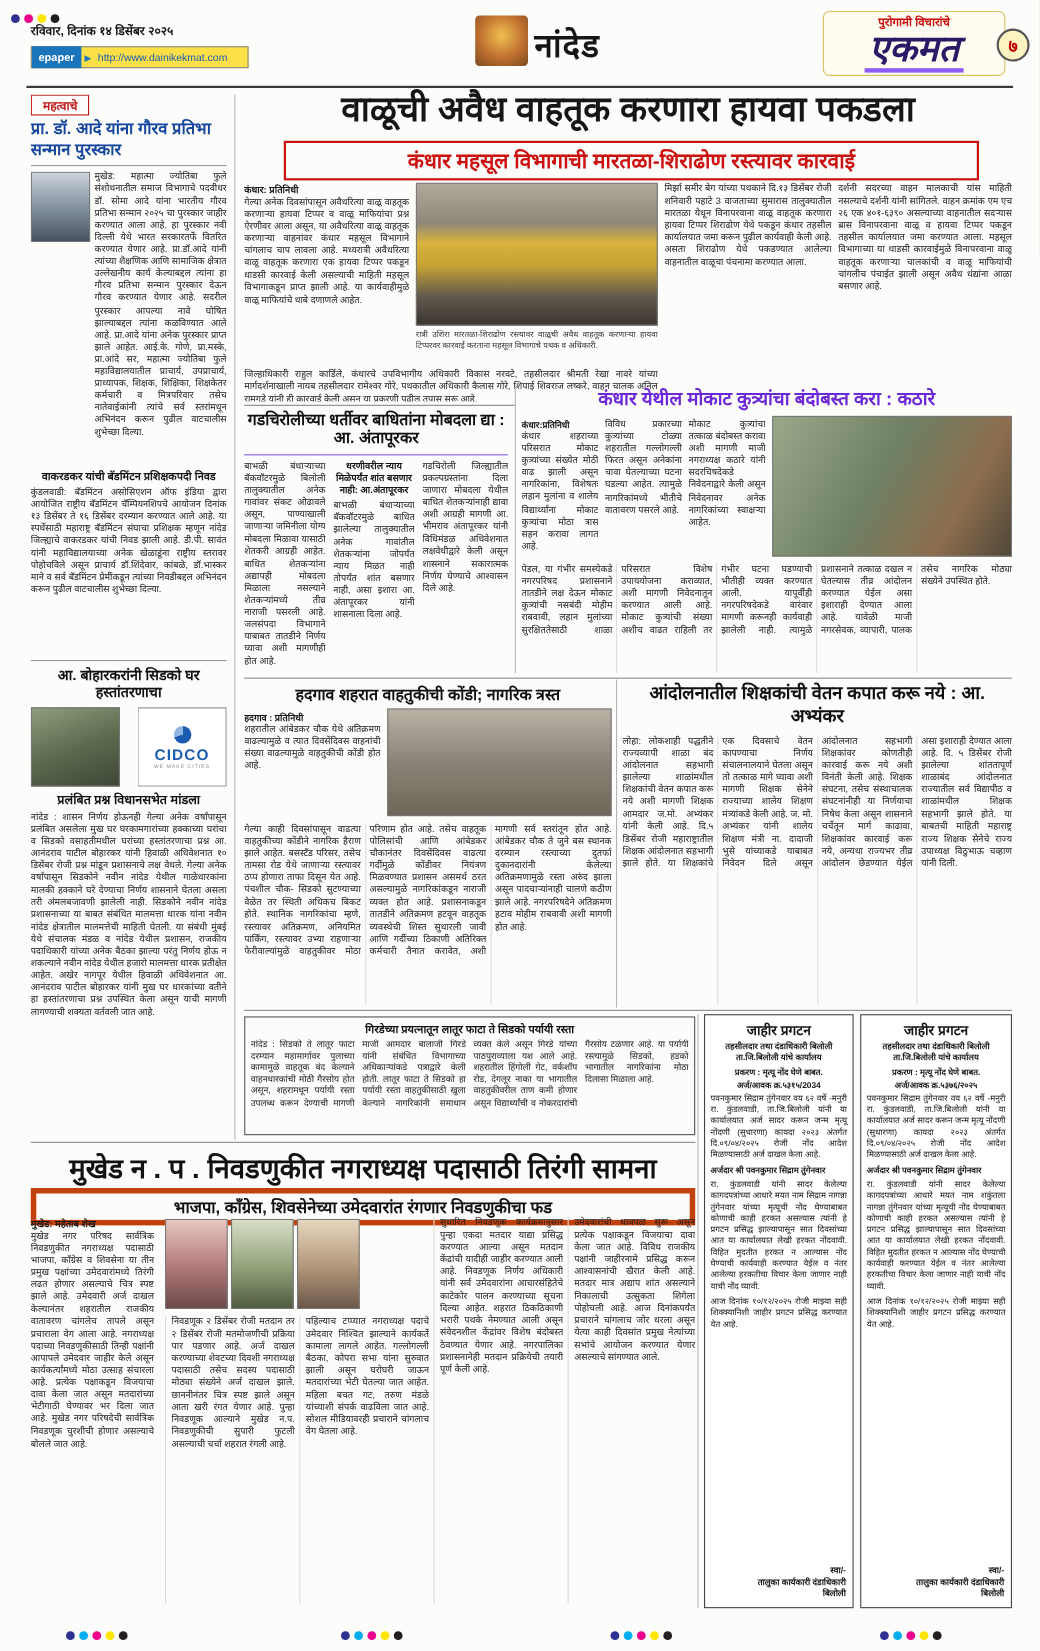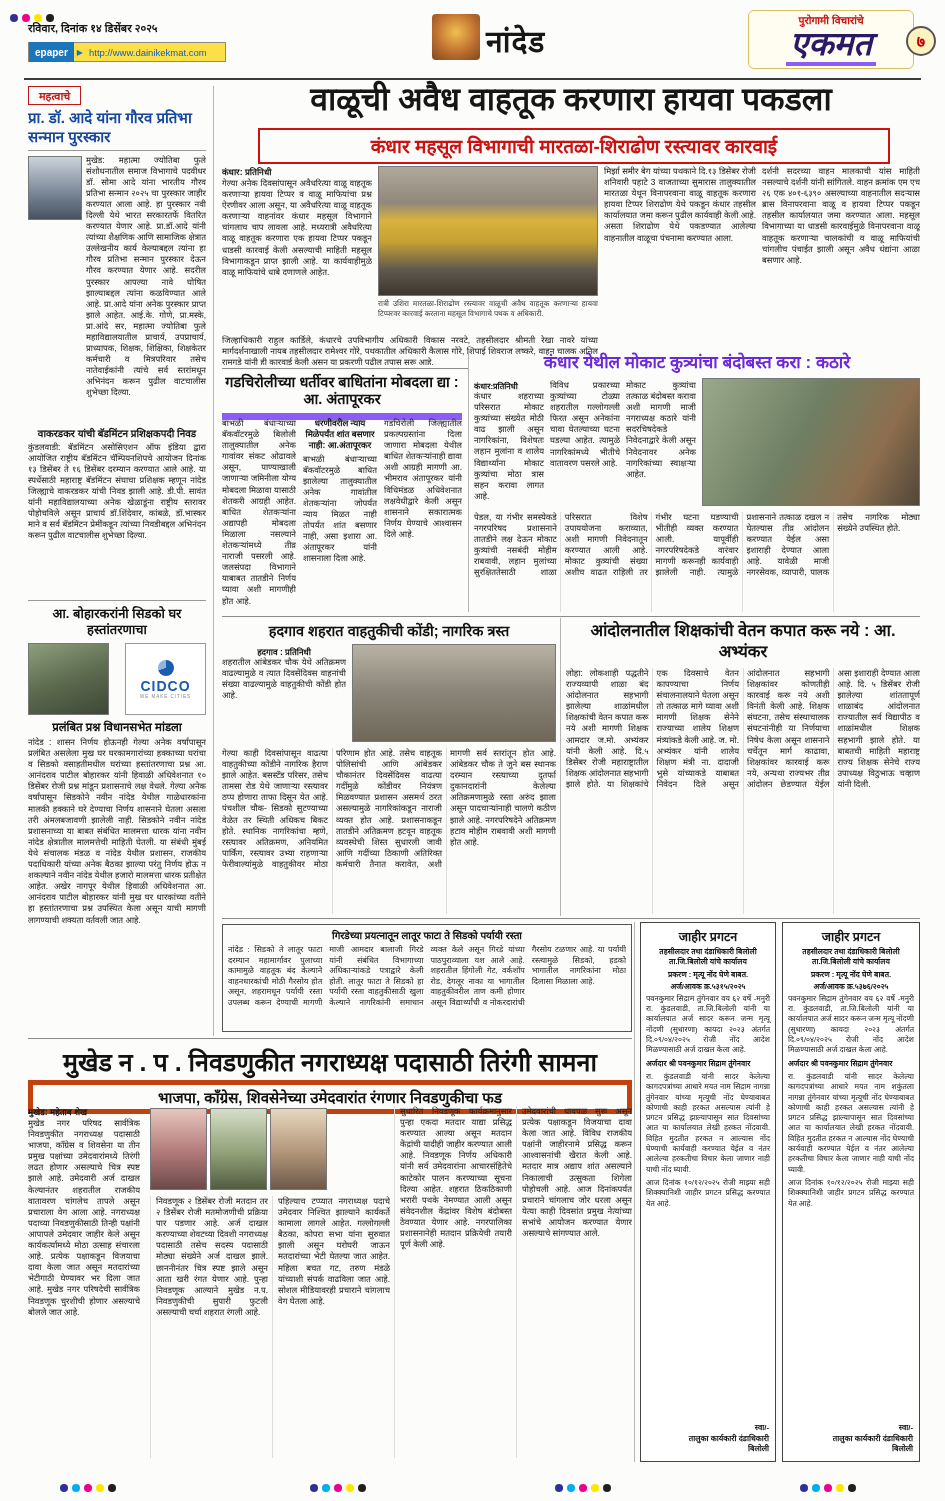--- a/index.html
+++ b/index.html
@@ -98,21 +98,21 @@
     <div class="body" style="height:186px;">गेल्या अनेक दिवसांपासून अवैधरित्या वाळू वाहतूक करणाऱ्या हायवा टिप्पर व वाळू माफियांचा प्रश्न ऐरणीवर आला असून, या अवैधरित्या वाळू वाहतूक करणाऱ्या वाहनांवर कंधार महसूल विभागाने चांगलाच चाप लावला आहे. मध्यरात्री अवैधरित्या वाळू वाहतूक करणारा एक हायवा टिप्पर पकडून धाडसी कारवाई केली असल्याची माहिती महसूल विभागाकडून प्राप्त झाली आहे. या कार्यवाहीमुळे वाळू माफियांचे धाबे दणाणले आहेत.</div>
   </div>
   <div class="abs photo" style="left:378px;top:166px;width:220px;height:130px;background:linear-gradient(180deg,#b0a99c 0%,#8f887b 28%,#d8b23c 42%,#c7a233 58%,#5f584d 80%,#3a352e 100%);"></div>
   <div class="abs body" style="left:378px;top:299px;width:220px;height:32px;font-size:7.4px;color:#333;">रात्री उशिरा मारतळा-शिराढोण रस्त्यावर वाळूची अवैध वाहतूक करणाऱ्या हायवा टिप्परवर कारवाई करताना महसूल विभागाचे पथक व अधिकारी.</div>
   <div class="col body" style="left:604px;top:166px;width:152px;height:196px;">मिर्झा समीर बेग यांच्या पथकाने दि.१३ डिसेंबर रोजी शनिवारी पहाटे 3 वाजताच्या सुमारास तालुक्यातील मारतळा येथून विनापरवाना वाळू वाहतूक करणारा हायवा टिप्पर शिराढोण येथे पकडून कंधार तहसील कार्यालयात जमा करून पुढील कार्यवाही केली आहे. असता शिराढोण येथे पकडण्यात आलेल्या वाहनातील वाळूचा पंचनामा करण्यात आला.</div>
   <div class="col body" style="left:762px;top:166px;width:158px;height:196px;">दर्शनी सदरच्या वाहन मालकाची यांस माहिती नसल्याचे दर्शनी यांनी सांगितले. वाहन क्रमांक एम एच २६ एक ४०१-६३९० असल्याच्या वाहनातील सदऱ्यास ब्रास विनापरवाना वाळू व हायवा टिप्पर पकडून तहसील कार्यालयात जमा करण्यात आला. महसूल विभागाच्या या धाडसी कारवाईमुळे विनापरवाना वाळू वाहतूक करणाऱ्या चालकांची व वाळू माफियांची चांगलीच पंचाईत झाली असून अवैध धंद्यांना आळा बसणार आहे.</div>
   <div class="abs body" style="left:222px;top:335px;width:376px;height:30px;">जिल्हाधिकारी राहुल कार्डिले, कंधारचे उपविभागीय अधिकारी विकास नरवटे, तहसीलदार श्रीमती रेखा नावरे यांच्या मार्गदर्शनाखाली नायब तहसीलदार रामेश्वर गोरे, पथकातील अधिकारी कैलास गोरे, शिपाई शिवराज लष्करे, वाहन चालक अनिल रामगडे यांनी ही कारवाई केली असून या प्रकरणी पुढील तपास सुरू आहे.</div>
 
   <div class="abs rule-h" style="left:222px;top:368px;width:246px;"></div>
 
-  <div class="abs hl center" style="left:222px;top:374px;width:240px;font-size:14.5px;line-height:1.2;border-bottom:7px solid #8b5cf6;padding-bottom:4px;">गडचिरोलीच्या धर्तीवर बाधितांना मोबदला द्या : आ. अंतापूरकर</div>
+  <div class="abs hl center" style="left:222px;top:374px;width:240px;font-size:14.5px;line-height:1.2;border-bottom:1px solid #8b5cf6;padding-bottom:4px;">गडचिरोलीच्या धर्तीवर बाधितांना मोबदला द्या : आ. अंतापूरकर</div>
   <div class="col body" style="left:222px;top:418px;width:74px;height:194px;">बाभळी बंधाऱ्याच्या बॅकवॉटरमुळे बिलोली तालुक्यातील अनेक गावांवर संकट ओढावले असून, पाण्याखाली जाणाऱ्या जमिनीला योग्य मोबदला मिळावा यासाठी शेतकरी आग्रही आहेत. बाधित शेतकऱ्यांना अद्यापही मोबदला मिळाला नसल्याने शेतकऱ्यांमध्ये तीव्र नाराजी पसरली आहे. जलसंपदा विभागाने याबाबत तातडीने निर्णय घ्यावा अशी मागणीही होत आहे.</div>
   <div class="col" style="left:303px;top:418px;width:74px;height:194px;overflow:hidden;">
     <div class="subcolhead">धरणीवरील न्याय मिळेपर्यंत शांत बसणार नाही: आ.अंतापूरकर</div>
     <div class="body">बाभळी बंधाऱ्याच्या बॅकवॉटरमुळे बाधित झालेल्या तालुक्यातील अनेक गावांतील शेतकऱ्यांना जोपर्यंत न्याय मिळत नाही तोपर्यंत शांत बसणार नाही, असा इशारा आ. अंतापूरकर यांनी शासनाला दिला आहे.</div>
   </div>
   <div class="col body" style="left:384px;top:418px;width:78px;height:194px;">गडचिरोली जिल्ह्यातील प्रकल्पग्रस्तांना दिला जाणारा मोबदला येथील बाधित शेतकऱ्यांनाही द्यावा अशी आग्रही मागणी आ. भीमराव अंतापूरकर यांनी विधिमंडळ अधिवेशनात लक्षवेधीद्वारे केली असून शासनाने सकारात्मक निर्णय घेण्याचे आश्वासन दिले आहे.</div>
 
   <div class="abs rule-v" style="left:468px;top:350px;height:262px;"></div>
 
   <div class="abs red-head center" style="left:474px;top:350px;width:446px;font-size:17px;">कंधार येथील मोकाट कुत्र्यांचा बंदोबस्त करा : कठारे</div>
@@ -122,21 +122,21 @@
   </div>
   <div class="col body" style="left:550px;top:380px;width:70px;height:126px;">विविध प्रकारच्या कुत्र्यांच्या टोळ्या शहरातील गल्लोगल्ली फिरत असून अनेकांना चावा घेतल्याच्या घटना घडल्या आहेत. त्यामुळे नागरिकांमध्ये भीतीचे वातावरण पसरले आहे.</div>
   <div class="col body" style="left:626px;top:380px;width:70px;height:126px;">मोकाट कुत्र्यांचा तत्काळ बंदोबस्त करावा अशी मागणी माजी नगराध्यक्ष कठारे यांनी सदरचिषदेकडे निवेदनाद्वारे केली असून निवेदनावर अनेक नागरिकांच्या स्वाक्षऱ्या आहेत.</div>
   <div class="abs photo" style="left:702px;top:378px;width:218px;height:128px;background:linear-gradient(120deg,#9aa98a 0%,#6f7f63 45%,#8d6e4e 75%,#4f4638 100%);"></div>
   <div class="abs body" style="left:474px;top:512px;width:446px;height:100px;column-count:5;column-gap:8px;column-rule:1px solid #ddd;">पेडल, या गंभीर समस्येकडे नगरपरिषद प्रशासनाने तातडीने लक्ष देऊन मोकाट कुत्र्यांची नसबंदी मोहीम राबवावी, लहान मुलांच्या सुरक्षिततेसाठी शाळा परिसरात विशेष उपाययोजना कराव्यात, अशी मागणी निवेदनातून करण्यात आली आहे. मोकाट कुत्र्यांची संख्या अशीच वाढत राहिली तर गंभीर घटना घडण्याची भीतीही व्यक्त करण्यात आली. यापूर्वीही नगरपरिषदेकडे वारंवार मागणी करूनही कार्यवाही झालेली नाही. त्यामुळे प्रशासनाने तत्काळ दखल न घेतल्यास तीव्र आंदोलन करण्यात येईल असा इशाराही देण्यात आला आहे. यावेळी माजी नगरसेवक, व्यापारी, पालक तसेच नागरिक मोठ्या संख्येने उपस्थित होते.</div>
 
   <div class="abs rule-h" style="left:222px;top:616px;width:698px;"></div>
 
   <div class="abs hl center" style="left:222px;top:620px;width:334px;font-size:14.5px;">हदगाव शहरात वाहतुकीची कोंडी; नागरिक त्रस्त</div>
   <div class="col" style="left:222px;top:646px;width:124px;height:96px;overflow:hidden;">
-    <div class="dateline" style="font-size:8.4px;text-align:center;">हदगाव : प्रतिनिधी</div>
+    <div class="dateline" style="font-size:8.4px;">हदगाव : प्रतिनिधी</div>
     <div class="body">शहरातील आंबेडकर चौक येथे अतिक्रमण वाढल्यामुळे व त्यात दिवसेंदिवस वाहनांची संख्या वाढल्यामुळे वाहतुकीची कोंडी होत आहे.</div>
   </div>
   <div class="abs photo" style="left:352px;top:644px;width:204px;height:98px;background:linear-gradient(180deg,#b9b3a6 0%,#8a8478 50%,#6e6758 100%);"></div>
   <div class="abs body" style="left:222px;top:748px;width:334px;height:166px;column-count:3;column-gap:8px;column-rule:1px solid #ddd;">गेल्या काही दिवसांपासून वाढत्या वाहतुकीच्या कोंडीने नागरिक हैराण झाले आहेत. बसस्टँड परिसर, तसेच तामसा रोड येथे जाणाऱ्या रस्त्यावर ठप्प होणारा ताफा दिसून येत आहे. पंचशील चौक- सिडको सुटण्याच्या वेळेत तर स्थिती अधिकच बिकट होते. स्थानिक नागरिकांचा म्हणे, रस्त्यावर अतिक्रमण, अनियमित पार्किंग, रस्त्यावर उभ्या राहणाऱ्या फेरीवाल्यांमुळे वाहतुकीवर मोठा परिणाम होत आहे. तसेच वाहतूक पोलिसांची आणि आंबेडकर चौकानंतर दिवसेंदिवस वाढत्या गर्दीमुळे कोंडीवर नियंत्रण मिळवण्यात प्रशासन असमर्थ ठरत असल्यामुळे नागरिकांकडून नाराजी व्यक्त होत आहे. प्रशासनाकडून तातडीने अतिक्रमण हटवून वाहतूक व्यवस्थेची शिस्त सुधारली जावी आणि गर्दीच्या ठिकाणी अतिरिक्त कर्मचारी तैनात करावेत, अशी मागणी सर्व स्तरांतून होत आहे. आंबेडकर चौक ते जुने बस स्थानक दरम्यान रस्त्याच्या दुतर्फा दुकानदारांनी केलेल्या अतिक्रमणामुळे रस्ता अरुंद झाला असून पादचाऱ्यांनाही चालणे कठीण झाले आहे. नगरपरिषदेने अतिक्रमण हटाव मोहीम राबवावी अशी मागणी होत आहे.</div>
 
   <div class="abs rule-v" style="left:560px;top:618px;height:298px;"></div>
 
   <div class="abs hl center" style="left:566px;top:620px;width:354px;font-size:16.5px;line-height:1.25;">आंदोलनातील शिक्षकांची वेतन कपात करू नये : आ. अभ्यंकर</div>
   <div class="abs body" style="left:566px;top:668px;width:354px;height:246px;column-count:4;column-gap:8px;column-rule:1px solid #ddd;">लोहा: लोकशाही पद्धतीने राज्यव्यापी शाळा बंद आंदोलनात सहभागी झालेल्या शाळांमधील शिक्षकांची वेतन कपात करू नये अशी मागणी शिक्षक आमदार ज.मो. अभ्यंकर यांनी केली आहे. दि.५ डिसेंबर रोजी महाराष्ट्रातील शिक्षक आंदोलनात सहभागी झाले होते. या शिक्षकांचे एक दिवसाचे वेतन कापण्याचा निर्णय संचालनालयाने घेतला असून तो तत्काळ मागे घ्यावा अशी मागणी शिक्षक सेनेने राज्याच्या शालेय शिक्षण मंत्र्यांकडे केली आहे. ज. मो. अभ्यंकर यांनी शालेय शिक्षण मंत्री ना. दादाजी भुसे यांच्याकडे याबाबत निवेदन दिले असून आंदोलनात सहभागी शिक्षकांवर कोणतीही कारवाई करू नये अशी विनंती केली आहे. शिक्षक संघटना, तसेच संस्थाचालक संघटनांनीही या निर्णयाचा निषेध केला असून शासनाने चर्चेतून मार्ग काढावा, शिक्षकांवर कारवाई करू नये, अन्यथा राज्यभर तीव्र आंदोलन छेडण्यात येईल असा इशाराही देण्यात आला आहे. दि. ५ डिसेंबर रोजी झालेल्या शांततापूर्ण शाळाबंद आंदोलनात राज्यातील सर्व विद्यापीठ व शाळांमधील शिक्षक सहभागी झाले होते. या बाबतची माहिती महाराष्ट्र राज्य शिक्षक सेनेचे राज्य उपाध्यक्ष विठुभाऊ चव्हाण यांनी दिली.</div>
 
@@ -146,21 +146,21 @@
     <div class="hl center" style="font-size:10px;">गिरडेच्या प्रयत्नातून लातूर फाटा ते सिडको पर्यायी रस्ता</div>
     <div class="body" style="margin-top:3px;height:74px;column-count:4;column-gap:7px;font-size:8px;">नांदेड : सिडको ते लातूर फाटा दरम्यान महामार्गावर पुलाच्या कामामुळे वाहतूक बंद केल्याने वाहनधारकांची मोठी गैरसोय होत असून, शहरामधून पर्यायी रस्ता उपलब्ध करून देण्याची मागणी माजी आमदार बालाजी गिरडे यांनी संबंधित विभागाच्या अधिकाऱ्यांकडे पत्राद्वारे केली होती. लातूर फाटा ते सिडको हा पर्यायी रस्ता वाहतुकीसाठी खुला केल्याने नागरिकांनी समाधान व्यक्त केले असून गिरडे यांच्या पाठपुराव्याला यश आले आहे. शहरातील हिंगोली गेट, वर्कशॉप रोड, देगलूर नाका या भागातील वाहतुकीवरील ताण कमी होणार असून विद्यार्थ्यांची व नोकरदारांची गैरसोय टळणार आहे. या पर्यायी रस्त्यामुळे सिडको, हडको भागातील नागरिकांना मोठा दिलासा मिळाला आहे.</div>
   </div>
 
   <div class="abs rule-v" style="left:634px;top:922px;height:540px;"></div>
 
   <div class="abs notice" style="left:640px;top:922px;width:136px;height:540px;">
     <div class="t">जाहीर प्रगटन</div>
     <div class="o">तहसीलदार तथा दंडाधिकारी बिलोली ता.जि.बिलोली यांचे कार्यालय</div>
     <div class="r">प्रकरण : मृत्यू नोंद घेणे बाबत.</div>
-    <div class="r">अर्ज/आवक क्र.५३१५/२०२५</div>
+    <div class="r">अर्ज/आवक क्र.५३१५/2034</div>
     <div class="b">पवनकुमार सिद्राम तुंगेनवार वय ६२ वर्षे -मनुरी रा. कुंडलवाडी, ता.जि.बिलोली यांनी या कार्यालयात अर्ज सादर करून जन्म मृत्यू नोंदणी (सुधारणा) कायदा २०२३ अंतर्गत दि.०९/०४/२०२५ रोजी नोंद आदेश मिळण्यासाठी अर्ज दाखल केला आहे.</div>
     <div class="b ap">अर्जदार श्री पवनकुमार सिद्राम तुंगेनवार</div>
     <div class="b">रा. कुंडलवाडी यांनी सादर केलेल्या कागदपत्रांच्या आधारे मयत नाम सिद्राम नागन्ना तुंगेनवार यांच्या मृत्यूची नोंद घेण्याबाबत कोणाची काही हरकत असल्यास त्यांनी हे प्रगटन प्रसिद्ध झाल्यापासून सात दिवसांच्या आत या कार्यालयात लेखी हरकत नोंदवावी. विहित मुदतीत हरकत न आल्यास नोंद घेण्याची कार्यवाही करण्यात येईल व नंतर आलेल्या हरकतीचा विचार केला जाणार नाही याची नोंद घ्यावी.</div>
     <div class="b">आज दिनांक १०/१२/२०२५ रोजी माझ्या सही शिक्क्यानिशी जाहीर प्रगटन प्रसिद्ध करण्यात येत आहे.</div>
     <div class="sig">
       <div>स्वा/-</div>
       <div>तालुका कार्यकारी दंडाधिकारी</div>
       <div>बिलोली</div>
     </div>
   </div>

